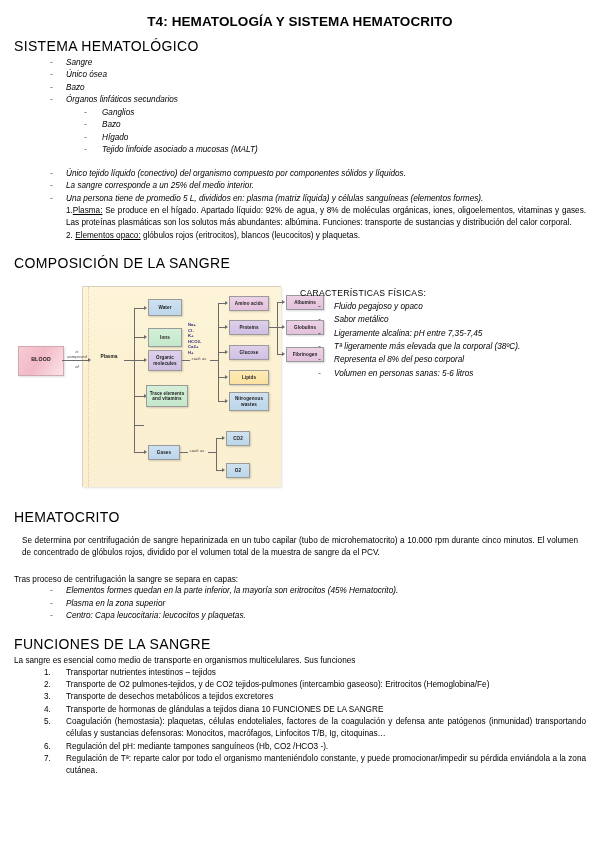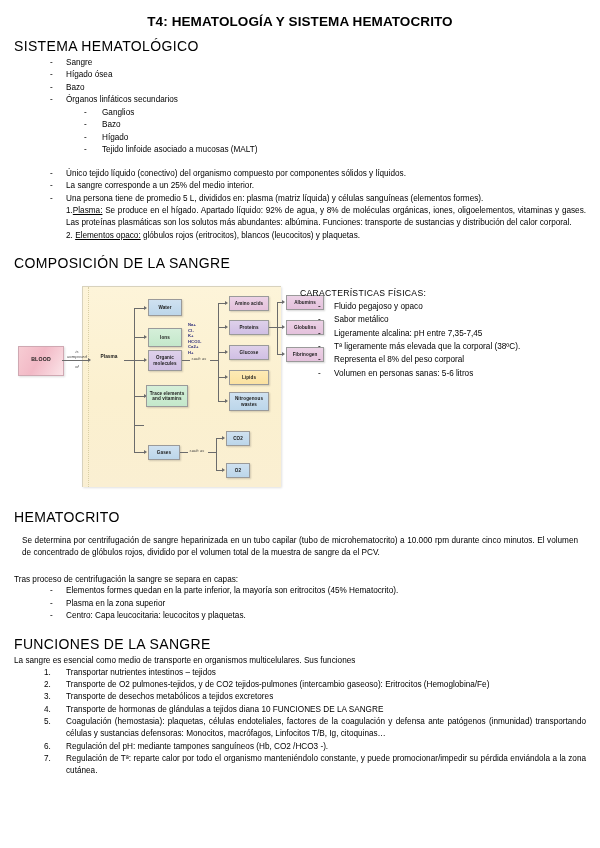--- a/index.html
+++ b/index.html
@@ -51,20 +51,21 @@
   ul.dash {
     list-style: none;
     margin: 0;
     padding: 0;
   }
   ul.dash > li {
     position: relative;
     font-size: 8.2px;
     line-height: 1.52;
     padding-left: 52px;
+    font-style: italic;
   }
   ul.dash > li::before {
     content: "-";
     position: absolute;
     left: 36px;
     top: 0;
   }
   ul.dash.lvl2 > li {
     padding-left: 88px;
   }
@@ -229,21 +230,21 @@
 </head>
 <body>
 
 <div class="page">
 
   <div class="doc-title">T4: HEMATOLOGÍA Y SISTEMA HEMATOCRITO</div>
 
   <div class="sec-head">SISTEMA HEMATOLÓGICO</div>
   <ul class="dash">
     <li>Sangre</li>
-    <li>Hígado ósea</li>
+    <li>Único ósea</li>
     <li>Bazo</li>
     <li>Órganos linfáticos secundarios</li>
   </ul>
   <ul class="dash lvl2">
     <li>Ganglios</li>
     <li>Bazo</li>
     <li>Hígado</li>
     <li>Tejido linfoide asociado a mucosas (MALT)</li>
   </ul>
 

